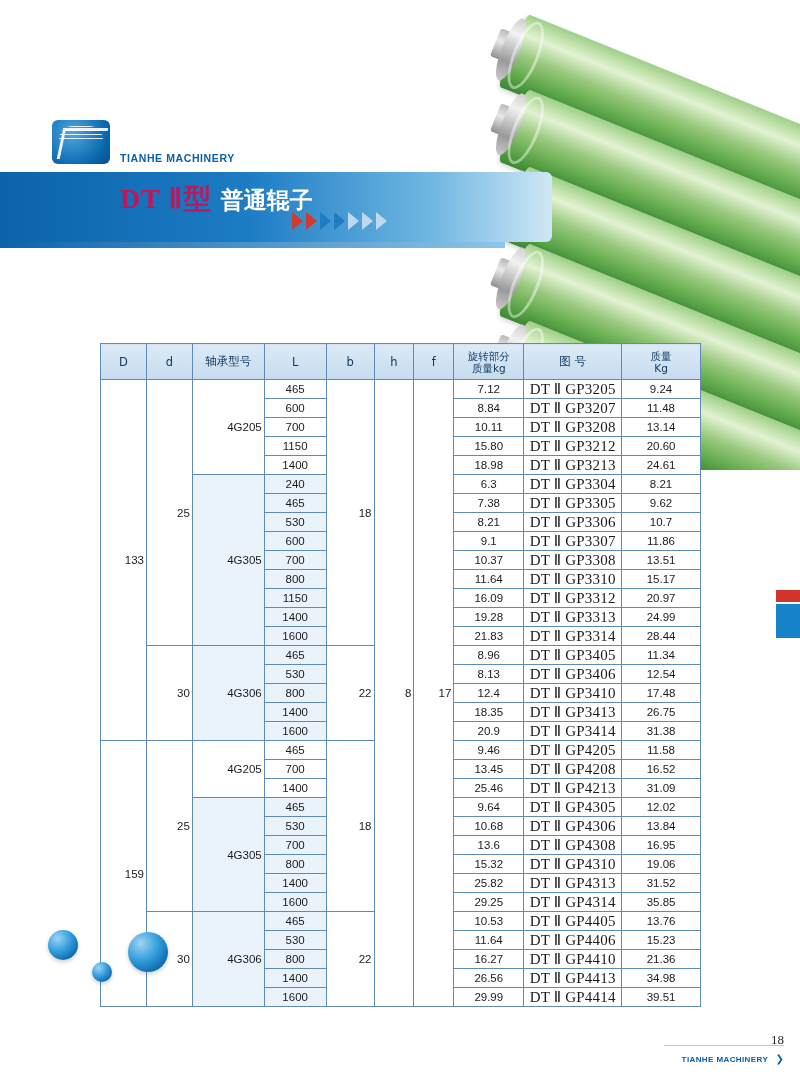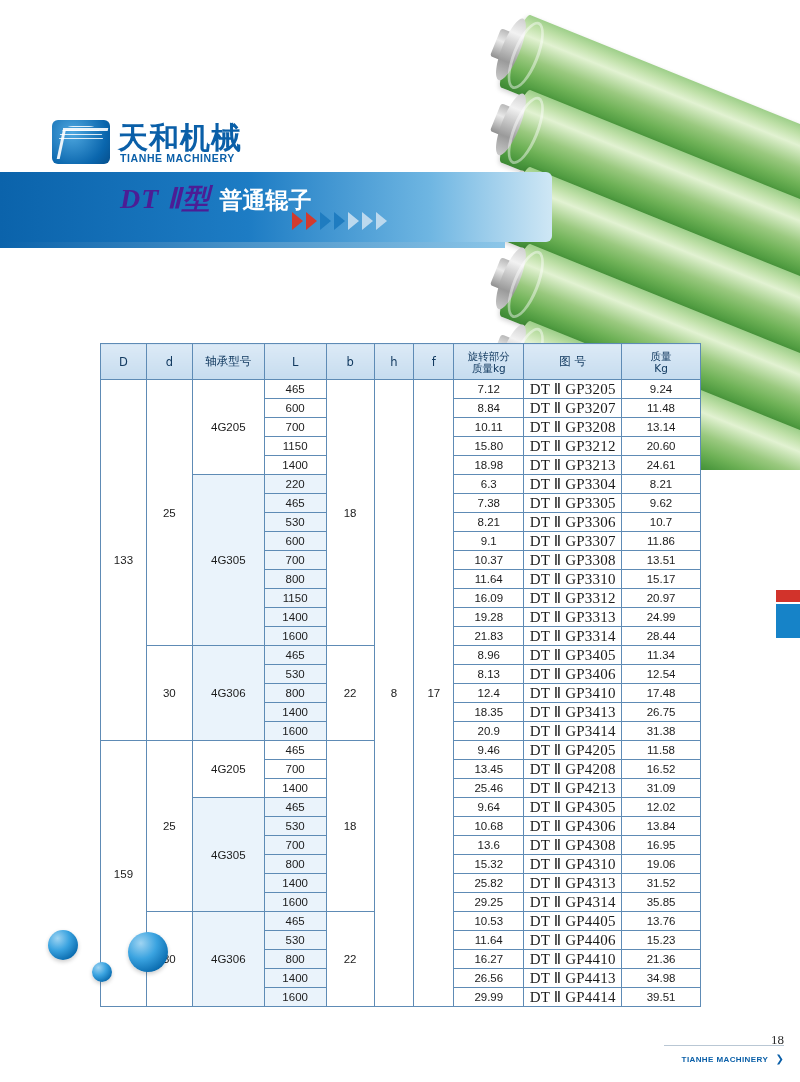--- a/index.html
+++ b/index.html
@@ -84,21 +84,21 @@
     border-top-right-radius: 6px;
     border-bottom-right-radius: 6px;
   }
   .title-band:after {
     content:""; position:absolute; left:0; bottom:-6px; width:505px; height:6px;
     background: linear-gradient(to right,#0b63ab,#8cc6e8);
   }
   .title-inner { position:absolute; left:120px; top:180px; width:520px; height:64px; }
   .t-dt {
     font-family: "Liberation Serif", serif;
-    font-size: 28px; font-weight:bold; color:#4c1d95; letter-spacing:1px;font-style:italic;
+    font-size: 28px; font-weight:bold; color:#be185d; letter-spacing:1px;
   }
   .t-cn {
     font-family: "DejaVu Sans", sans-serif;
     font-size: 23px; font-weight:bold; color:#ffffff; margin-left:4px;text-align:right;
   }
   .t-en {
     font-family: "Liberation Serif", serif;
     font-style: italic; font-weight:bold; font-size:20px; color:#0d5fa4;
     margin-top:2px; letter-spacing:.5px;
   }
@@ -133,21 +133,21 @@
   thead th {
     background: linear-gradient(to bottom, #dceaf6, #c6dcef);
     height: 36px;
     font-weight: normal;
     font-size: 11.5px;
     color:#123a60;
     font-family: "DejaVu Sans", sans-serif;
   }
   thead th .two { display:block; line-height:12px; font-size:10.5px; }
   td.shade { background:#eaf3fb; }
-  td.vmid { vertical-align: middle; }
+  td.vmid { vertical-align: middle; text-align: right; }
   .code { font-family: Liberation Serif, serif; font-size:15px; letter-spacing:.2px; }
 
   
   col.c-D{width:46px} col.c-d{width:46px} col.c-brg{width:72px} col.c-L{width:62px}
   col.c-b{width:48px} col.c-h{width:40px} col.c-f{width:40px} col.c-rot{width:70px}
   col.c-code{width:98px} col.c-mass{width:79px}
 
   
   .ball {
     position:absolute; border-radius:50%;
@@ -193,21 +193,20 @@
     <div class="cap2"></div>
     <div class="cap"></div>
     <div class="ring"></div>
   </div>
 </div>
 
 <div class="logo-wrap">
   <div class="logo-mark">
     <div class="bars"></div>
   </div>
-  <div class="logo-cn">天和机械</div>
   <div class="logo-en">TIANHE MACHINERY</div>
 </div>
 
 <div class="title-band"></div>
 <div class="title-inner">
   <div>
     <span class="t-dt">DT Ⅱ型</span>
     <span class="t-cn">普通辊子</span>
   </div>
 </div>
@@ -290,21 +289,21 @@
           <td>20.60</td>
         </tr>
         <tr>
           <td class="">1400</td>
           <td>18.98</td>
           <td class="code">DT Ⅱ GP3213</td>
           <td>24.61</td>
         </tr>
         <tr>
           <td class="vmid shade" rowspan="9">4G305</td>
-          <td class="shade">220</td>
+          <td class="shade">240</td>
           <td>6.3</td>
           <td class="code">DT Ⅱ GP3304</td>
           <td>8.21</td>
         </tr>
         <tr>
           <td class="shade">465</td>
           <td>7.38</td>
           <td class="code">DT Ⅱ GP3305</td>
           <td>9.62</td>
         </tr>

